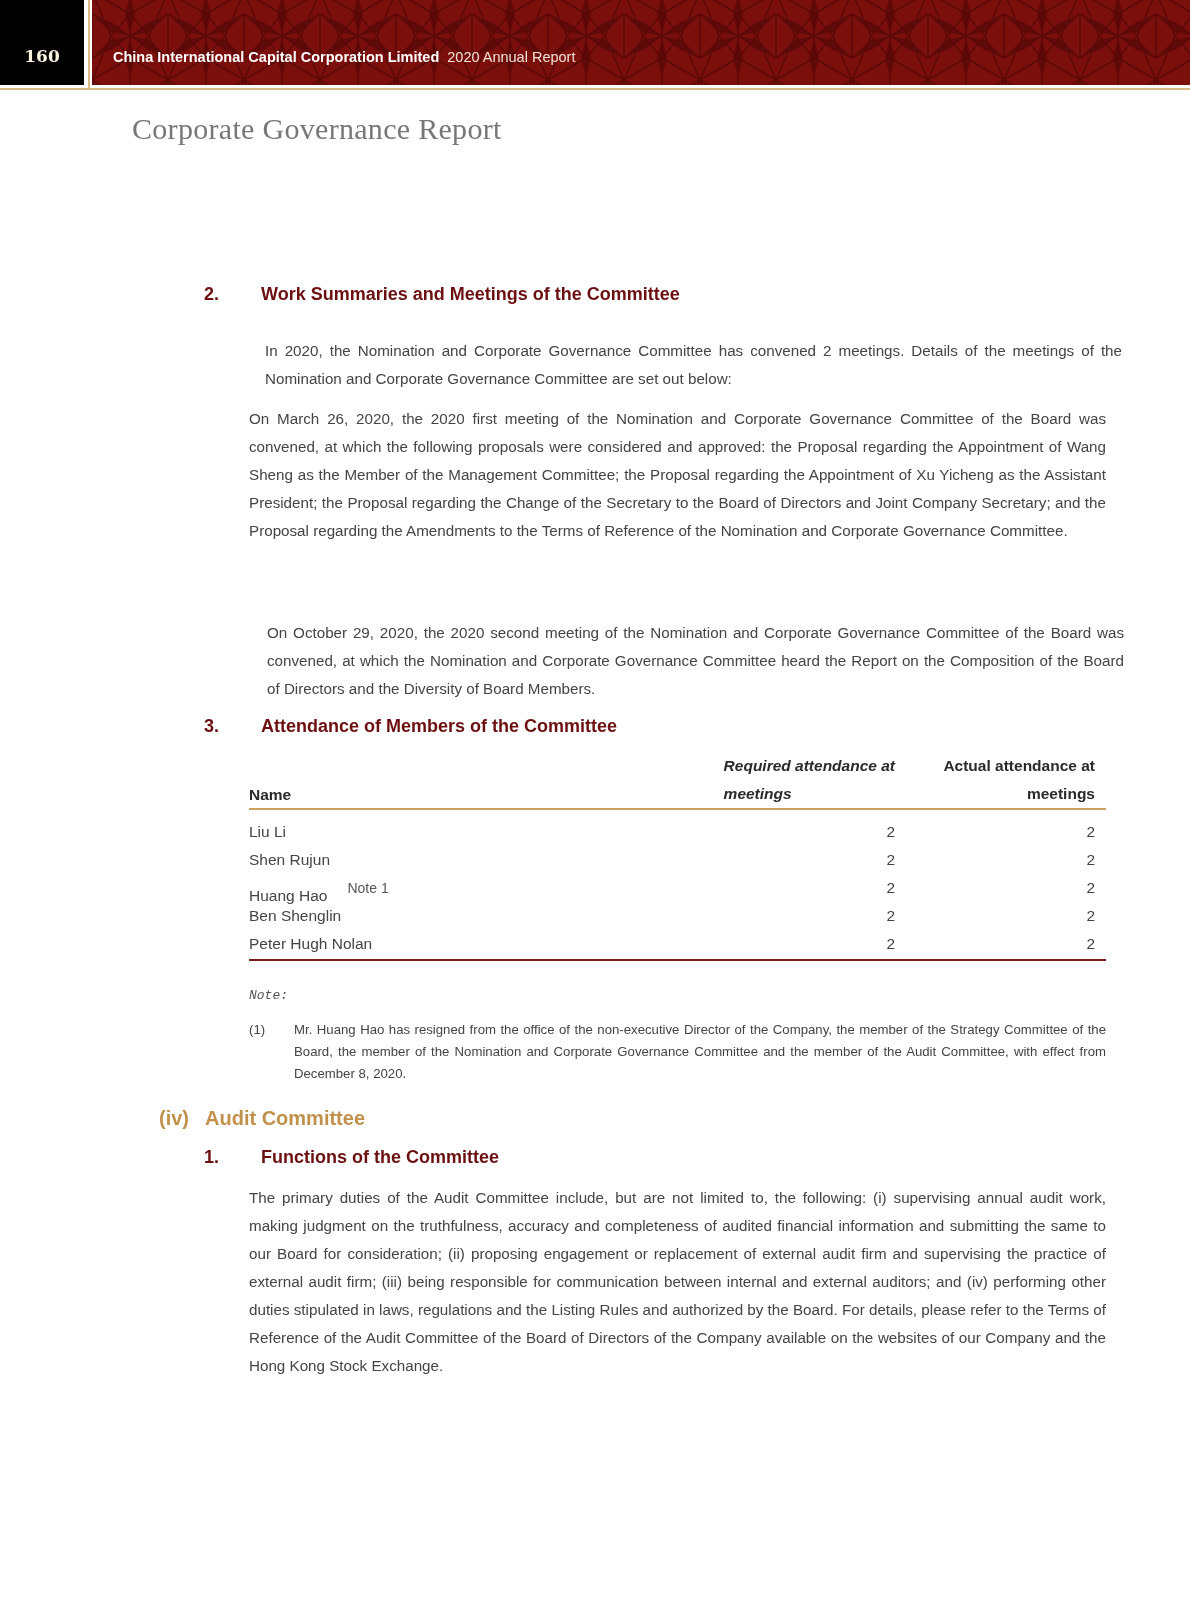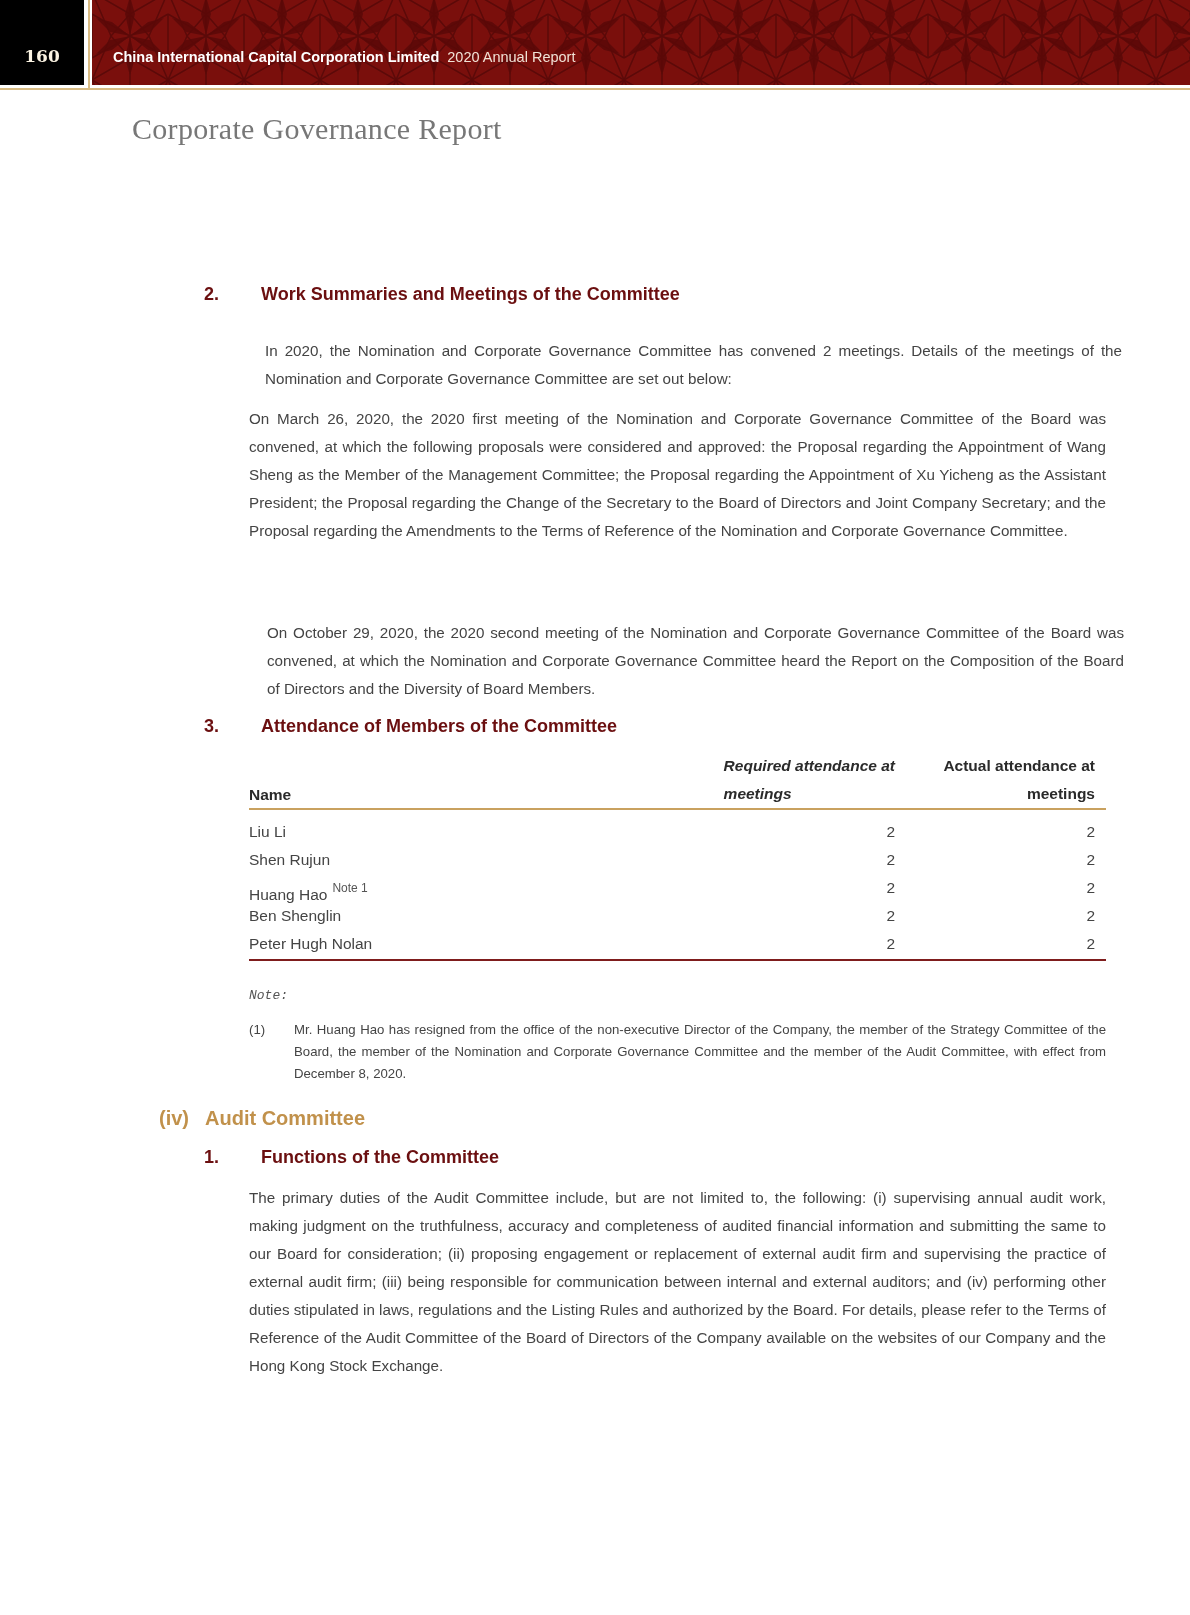--- a/index.html
+++ b/index.html
@@ -79,21 +79,21 @@
     font-weight: bold; font-size: 15.5px; color: #2a2a2a;
   }
   .att-head .col-name { position: absolute; left: 0; bottom: 4px; }
   .att-head .col-req { position: absolute; right: 211px; top: 0; text-align: left; line-height: 28px; font-style: italic; }
   .att-head .col-act { position: absolute; right: 11px; top: 0; text-align: right; line-height: 28px; }
   .att-body { border-bottom: 2px solid #7f1d1d; padding: 8px 0 1px 0; }
   .att-row {
     position: relative; height: 28px; font-size: 15.5px; color: #444444; line-height: 28px;
   }
   .att-row .c-name { position: absolute; left: 0; }
-  .att-row .c-name sup { font-size: 12px; vertical-align: 8px; margin-left: 5px; color: #555; }
+  .att-row .c-name sup { font-size: 14px; vertical-align: 8px; margin-left: 20px; color: #555; }
   .att-row .c-req { position: absolute; right: 211px; }
   .att-row .c-act { position: absolute; right: 11px; }
 
   
   .note-label {
     position: absolute; left: 249px; top: 988px;
     font-family: Liberation Mono, monospace;
     font-size: 13px; font-style: italic; color: #555;
   }
   .note-item {

